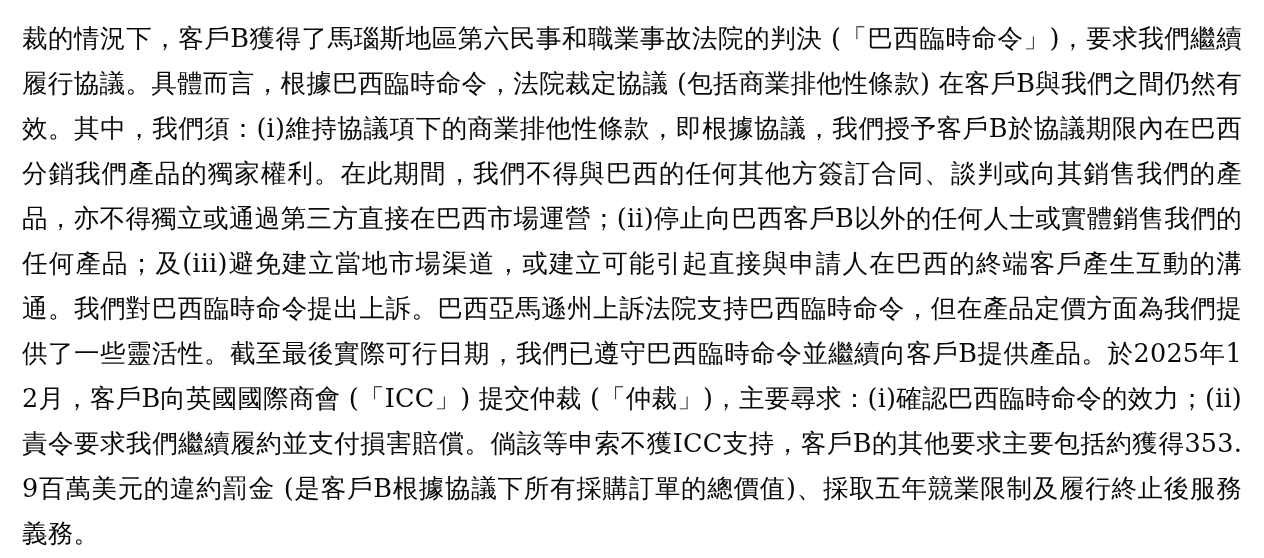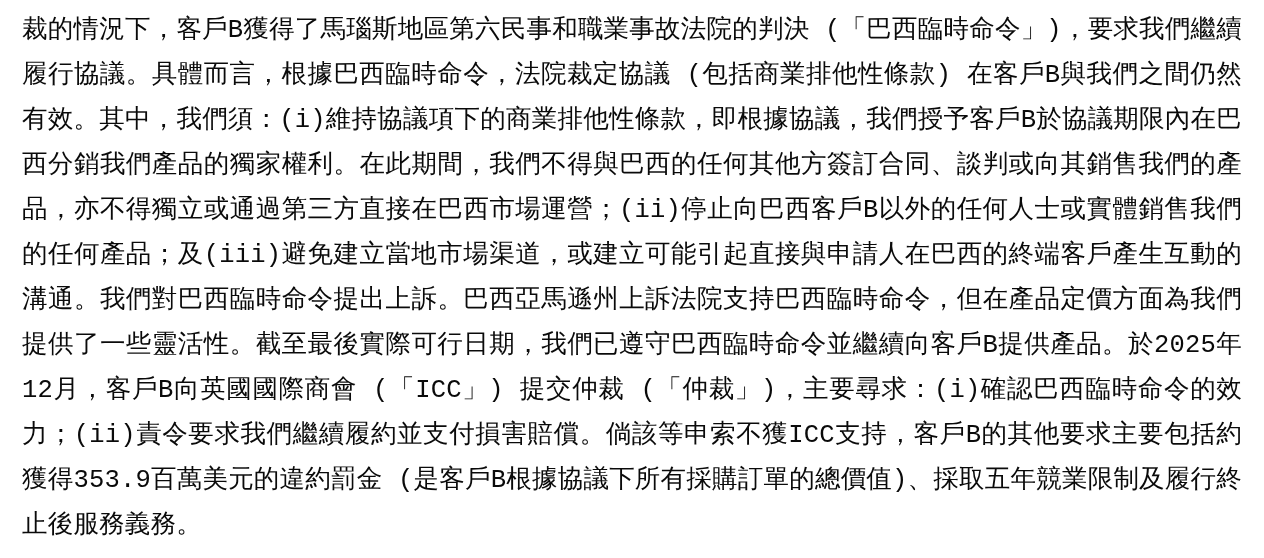--- a/index.html
+++ b/index.html
@@ -11,23 +11,22 @@
     width: 1264px;
     height: 558px;
     font-family: "DejaVu Serif", "Liberation Serif", serif;
     color: #000000;
     overflow: hidden;
   }
   .page {
     width: 1264px;
     height: 488px;
     box-sizing: border-box;
-    padding: 8px 22px 0 22px;
+    padding: 16px 22px 0 22px;
     background: #ffffff;
-    font-family: Liberation Mono, monospace;
   }
   .doc-body {
     font-size: 25.5px;
     line-height: 45px;
     text-align: justify;
     text-justify: inter-ideograph;
     letter-spacing: 0.2px;
     color: #0a0a0a;
   }
   .para {

